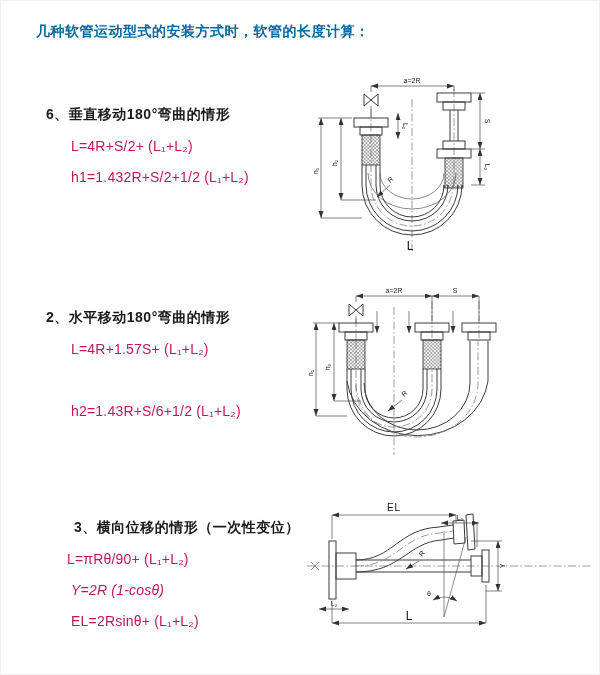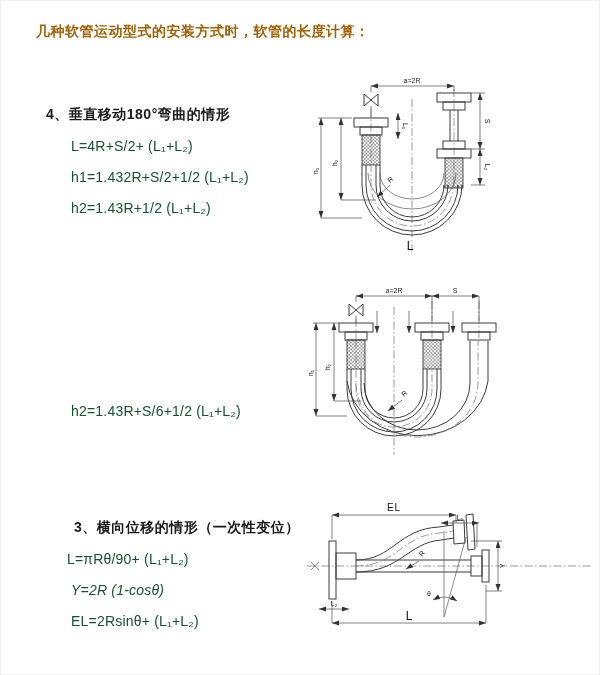--- a/index.html
+++ b/index.html
@@ -1,43 +1,42 @@
 <!DOCTYPE html>
 <html><head>
 <meta charset="utf-8">
 <style>
   html,body{margin:0;padding:0;}
   body{width:600px;height:675px;background:#ffffff;font-family:"Liberation Sans",sans-serif;}
   .page{position:relative;width:600px;height:675px;background:#fff;overflow:hidden;border:1px solid #f0f0f0;box-sizing:border-box;}
-  .title{position:absolute;left:35px;top:22px;font-size:14px;font-weight:bold;color:#a16207;letter-spacing:0.5px;}
+  .title{position:absolute;left:35px;top:22px;font-size:14px;font-weight:bold;color:#0369a1;letter-spacing:0.5px;}
   .sec-head{position:absolute;font-size:14px;font-weight:bold;color:#1a1a1a;letter-spacing:0.5px;}
-  .formula{position:absolute;font-size:14px;color:#14532d;letter-spacing:0.2px;}
+  .formula{position:absolute;font-size:14px;color:#be185d;letter-spacing:0.2px;}
   .dia{position:absolute;}
   
   .ln{stroke:#3c3c3c;stroke-width:1;fill:none;}
   .thin{stroke:#5a5a5a;stroke-width:0.7;fill:none;}
   .dim{stroke:#4a4a4a;stroke-width:0.7;fill:none;}
   .cl{stroke:#707070;stroke-width:0.7;fill:none;stroke-dasharray:8 2.5 1.5 2.5;}
   .hatchbox{stroke:#3c3c3c;stroke-width:0.9;}
   .dlab{font-family:"Liberation Sans",sans-serif;font-size:7px;fill:#222;}
   .dlab-mid{text-anchor:middle;}
   .dlab-big{font-family:"Liberation Sans",sans-serif;font-size:12px;fill:#111;text-anchor:middle;}
   .dlab-el{font-family:"Liberation Sans",sans-serif;font-size:10px;fill:#111;text-anchor:middle;letter-spacing:1px;}
 </style>
 </head>
 <body>
 
 <div class="page">
 
   <div class="title">几种软管运动型式的安装方式时，软管的长度计算：</div>
 
-  <div class="sec-head" style="left:45px;top:105px;">4、垂直移动180°弯曲的情形</div>
+  <div class="sec-head" style="left:45px;top:105px;">6、垂直移动180°弯曲的情形</div>
   <div class="formula" style="left:70px;top:137px;">L=4R+S/2+ (L₁+L₂)</div>
   <div class="formula" style="left:70px;top:168px;">h1=1.432R+S/2+1/2 (L₁+L₂)</div>
-  <div class="formula" style="left:70px;top:199px;">h2=1.43R+1/2 (L₁+L₂)</div>
 
   <svg class="dia" style="left:313px;top:72px;" width="185" height="188" viewBox="0 0 185 188">
     <defs>
       <marker id="ar1" markerWidth="8" markerHeight="6" refX="7" refY="2.5" orient="auto-start-reverse" markerUnits="userSpaceOnUse">
         <path d="M0,0 L7,2.5 L0,5 Z" fill="#333"></path>
       </marker>
       <pattern id="ht1" width="3.5" height="3.5" patternUnits="userSpaceOnUse">
         <path d="M0,3.5 L3.5,0 M0,0 L3.5,3.5" stroke="#555" stroke-width="0.5"></path>
       </pattern>
     </defs>
@@ -114,20 +113,22 @@
     </g>
 
     <g>
       <text class="dlab" transform="translate(76,110) rotate(-40)" font-size="8.5">R</text>
       <path class="dim" d="M76,112 L63,124" marker-end="url(#ar1)"></path>
     </g>
 
     <text class="dlab-big" x="96" y="177">L</text>
   </svg>
 
+  <div class="sec-head" style="left:45px;top:308px;">2、水平移动180°弯曲的情形</div>
+  <div class="formula" style="left:70px;top:340px;">L=4R+1.57S+ (L₁+L₂)</div>
   <div class="formula" style="left:70px;top:402px;">h2=1.43R+S/6+1/2 (L₁+L₂)</div>
 
   <svg class="dia" style="left:308px;top:282px;" width="285" height="180" viewBox="0 0 285 180">
     <defs>
       <marker id="ar2" markerWidth="8" markerHeight="6" refX="7" refY="2.5" orient="auto-start-reverse" markerUnits="userSpaceOnUse">
         <path d="M0,0 L7,2.5 L0,5 Z" fill="#333"></path>
       </marker>
       <pattern id="ht2" width="3.5" height="3.5" patternUnits="userSpaceOnUse">
         <path d="M0,3.5 L3.5,0 M0,0 L3.5,3.5" stroke="#555" stroke-width="0.5"></path>
       </pattern>

